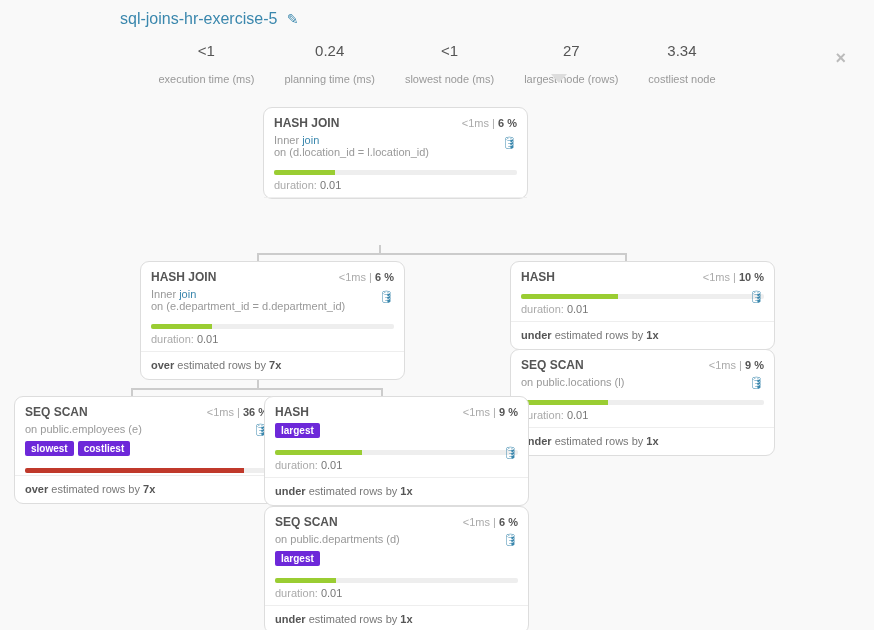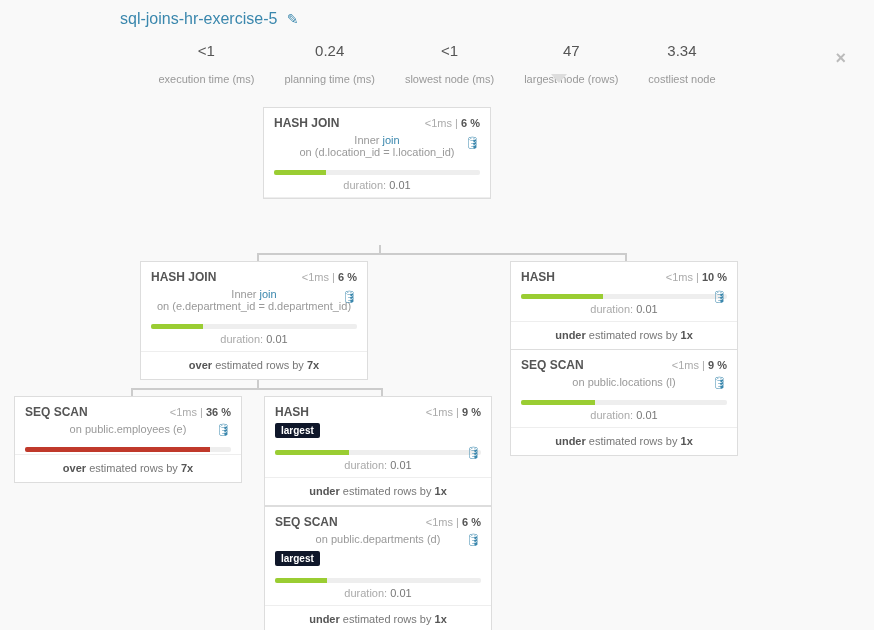--- a/index.html
+++ b/index.html
@@ -8,42 +8,42 @@
   .title-bar { padding: 10px 0 0 120px; }
   .title-bar a { font-size: 16px; }
   .title-bar .pencil { color: #3a87ad; margin-left: 6px; font-size: 14px; }
   .metrics-row { display: flex; gap: 30px; justify-content: center; margin-top: 14px; position: relative; padding: 0 20px 14px 20px; }
   .metric { text-align: center; }
   .metric .val { font-size: 15px; color: #555; }
   .metric .lbl { font-size: 11px; color: #999; margin-top: 14px; }
   .close-x { position: absolute; right: 28px; top: 6px; color: #bbb; font-size: 18px; font-weight: bold; }
   .pointer { width: 0; height: 0; border-left: 8px solid transparent; border-right: 8px solid transparent; border-top: 9px solid #ddd; position: absolute; left: 551px; top: 74px; }
   .canvas { position: relative; width: 874px; height: 540px; }
-  .node { position: absolute; background: #fff; border: 1px solid #ddd; border-radius: 0; width: 228px; box-shadow: 0 0 0 rgba(0,0,0,0); text-align: center; }
+  .node { position: absolute; background: #fff; border: 1px solid #ddd; border-radius: 9px; width: 265px; box-shadow: 0 0 0 rgba(0,0,0,0); }
   .node-head { display: flex; justify-content: space-between; align-items: baseline; padding: 8px 10px 4px 10px; }
   .node-head .name { font-weight: bold; font-size: 12px; color: #555; }
   .node-head .right { font-size: 11px; color: #aaa; }
   .node-head .right .pct { color: #555; font-weight: bold; }
   .node-body { padding: 0 10px 6px 10px; font-size: 11px; color: #999; position: relative; }
   .node-body .joinword { color: #3a87ad; }
   .db-icon { position: absolute; right: 10px; top: 2px; color: #3a87ad; font-size: 12px; }
   .db-icon.low { top: auto; bottom: 4px; right: 10px; }
   .node .sep { border-top: 1px solid #eee; }
   .bar-row { padding: 6px 10px 2px 10px; position: relative; }
   .bar-track { height: 5px; background: #eee; border-radius: 2px; overflow: hidden; }
   .bar-fill { height: 100%; background: #9acd32; }
   .bar-fill.red { background: #c0392b; }
   .bar-row .db-abs { position: absolute; right: 10px; top: 2px; color: #3a87ad; }
   .dur { padding: 2px 10px 6px 10px; font-size: 11px; color: #aaa; }
   .dur .v { color: #777; }
   .est { padding: 7px 10px 8px 10px; font-size: 11px; color: #777; }
   .est .kw { font-weight: bold; color: #555; }
   .est .mult { font-weight: bold; color: #555; }
   .tags { padding: 0 10px 6px 10px; display: flex; gap: 4px; }
-  .tag { background: #0f172a; color: #fff; font-size: 10px; padding: 2px 6px; border-radius: 2px; font-weight: 600; }
+  .tag { background: #6d28d9; color: #fff; font-size: 10px; padding: 2px 6px; border-radius: 2px; font-weight: 600; }
   .conn { position: absolute; background: none; border: 2px solid #ccc; border-bottom: none; }
   .connv { position: absolute; width: 0; border-left: 2px solid #ccc; }
 </style>
 </head>
 <body>
 
 <div class="title-bar">
   <a href="#">sql-joins-hr-exercise-5</a>
   <span class="pencil">✎</span>
 </div>
@@ -55,21 +55,21 @@
   </div>
   <div class="metric">
     <div class="val">0.24</div>
     <div class="lbl">planning time (ms)</div>
   </div>
   <div class="metric">
     <div class="val">&lt;1</div>
     <div class="lbl">slowest node (ms)</div>
   </div>
   <div class="metric">
-    <div class="val">47</div>
+    <div class="val">27</div>
     <div class="lbl">largest node (rows)</div>
   </div>
   <div class="metric">
     <div class="val">3.34</div>
     <div class="lbl">costliest node</div>
   </div>
   <span class="close-x">×</span>
 </div>
 <div class="pointer"></div>
 
@@ -158,20 +158,24 @@
 
   <div class="node" style="left:14px; top:297px;">
     <div class="node-head">
       <span class="name">SEQ SCAN</span>
       <span class="right"><span>&lt;1ms</span> | <span class="pct">36 %</span></span>
     </div>
     <div class="node-body">
       <span>on</span> <span>public.employees (e)</span>
       <span class="db-icon low">🛢</span>
     </div>
+    <div class="tags">
+      <span class="tag">slowest</span>
+      <span class="tag">costliest</span>
+    </div>
     <div class="bar-row">
         <div class="bar-track">
           <div class="bar-fill red" style="width:90%"></div>
         </div>
       </div>
     <div class="sep"></div>
     <div class="est"><span class="kw">over</span> <span>estimated rows by</span> <span class="mult">7x</span></div>
   </div>
 
   <div class="node" style="left:264px; top:297px;">

